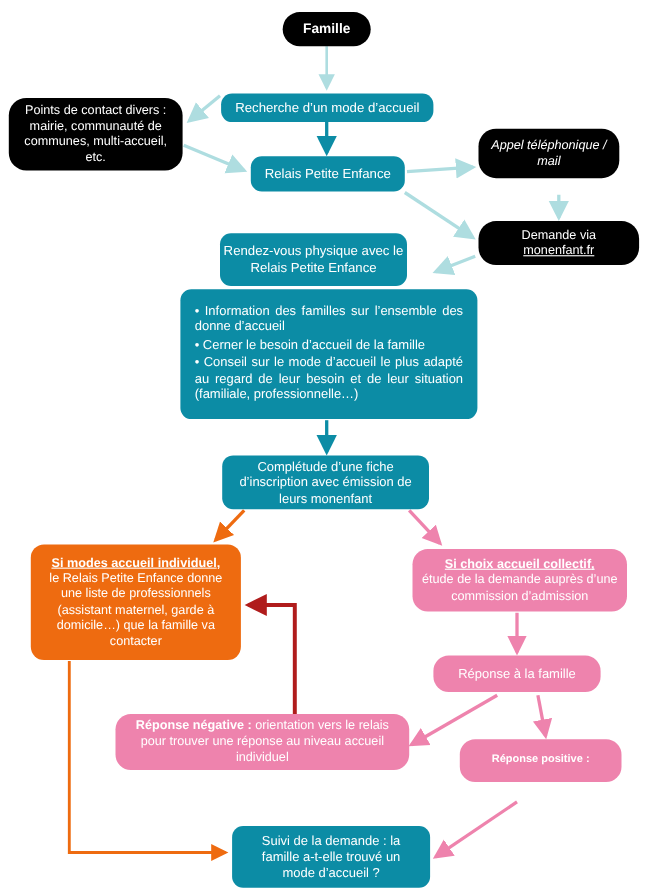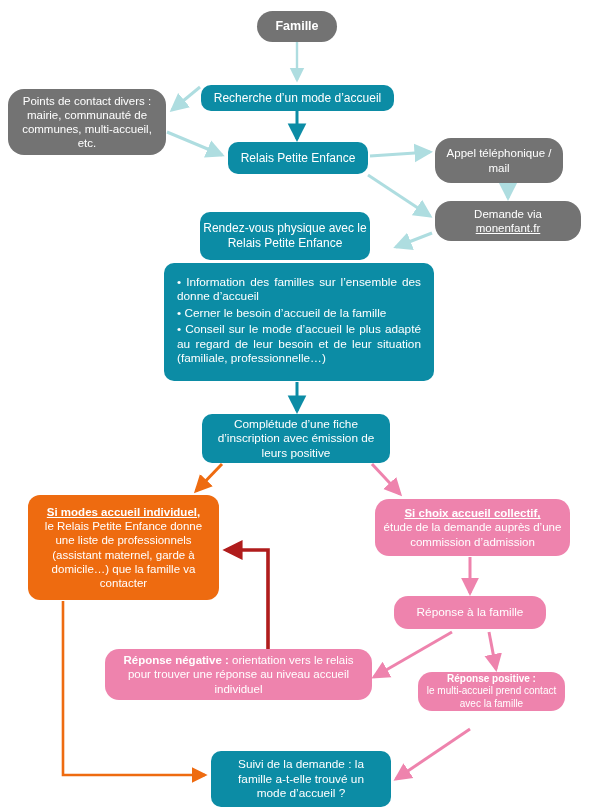--- a/index.html
+++ b/index.html
@@ -28,21 +28,21 @@
     box-sizing: border-box;
     display: flex;
     align-items: center;
     justify-content: center;
     text-align: center;
     color: #ffffff;
     line-height: 1.22;
     z-index: 2;
   }
   .node .txt { display: block; width: 100%; }
-  .lightblue { background: #737373; border-radius: 16px; }
+  .lightblue { background: #000000; border-radius: 16px; }
   .teal      { background: #0c8ca5; border-radius: 10px; }
   .orange    { background: #ee6b10; border-radius: 12px; }
   .pink      { background: #ee83ad; border-radius: 14px; justify-content: center; }
 
   .bold   { font-weight: bold; }
   .uline  { text-decoration: underline; margin-top: 28px; }
 
   
   .bullets {
     display: block;
@@ -126,21 +126,21 @@
   </div>
 
   <div class="node teal" style="left:201px; top:85px; width:193px; height:26px; font-size:12px;">
     <span class="txt">Recherche d’un mode d’accueil</span>
   </div>
 
   <div class="node teal" style="left:228px; top:142px; width:140px; height:32px; font-size:12px;">
     <span class="txt">Relais Petite Enfance</span>
   </div>
 
-  <div class="node lightblue" style="left:435px; top:138px; width:128px; height:45px; font-size:11.5px; padding:0 8px;">
+  <div class="node lightblue" style="left:435px; top:117px; width:128px; height:45px; font-size:11.5px; padding:0 8px;font-style:italic;">
     <span class="txt">Appel téléphonique / mail</span>
   </div>
 
   <div class="node lightblue" style="left:435px; top:201px; width:146px; height:40px; font-size:11.5px; padding:0 8px;">
     <span class="txt">
       <span>Demande via </span><br>
       <span class="uline">monenfant.fr</span>
     </span>
   </div>
 
@@ -154,21 +154,21 @@
   <div class="node teal bullets" style="left:164px; top:263px; width:270px; height:118px; font-size:11.8px;">
     <p>• Information des familles sur l’ensemble des donne d’accueil</p>
     <p>• Cerner le besoin d’accueil de la famille</p>
     <p>• Conseil sur le mode d’accueil le plus adapté au regard de leur besoin et de leur situation (familiale, professionnelle…)</p>
   </div>
 
   <div class="node teal" style="left:202px; top:414px; width:188px; height:49px; font-size:11.8px; padding:1px 8px;">
     <span class="txt">
       <span>Complétude d’une fiche</span><br>
       <span>d’inscription avec émission de</span><br>
-      <span>leurs positive</span>
+      <span>leurs monenfant</span>
     </span>
   </div>
 
   <div class="node orange" style="left:28px; top:495px; width:191px; height:105px; font-size:11.5px; padding:0 7px;">
     <span class="txt">
       <span class="bold uline">Si modes accueil individuel</span><span class="bold">,</span><br>
       <span>le Relais Petite Enfance donne une liste de professionnels (assistant maternel, garde à domicile…) que la famille va contacter</span>
     </span>
   </div>
 
@@ -185,21 +185,20 @@
 
   <div class="node pink" style="left:105px; top:649px; width:267px; height:51px; font-size:11.5px; padding:0 8px;">
     <span class="txt">
       <span class="bold">Réponse négative :</span><span> orientation vers le relais pour trouver une réponse au niveau accueil individuel</span>
     </span>
   </div>
 
   <div class="node pink" style="left:418px; top:672px; width:147px; height:39px; font-size:10px; padding:0 6px;">
     <span class="txt">
       <span class="bold">Réponse positive :</span><br>
-      <span>le multi-accueil prend contact avec la famille</span>
     </span>
   </div>
 
   <div class="node teal" style="left:211px; top:751px; width:180px; height:56px; font-size:11.8px; padding:0 6px;">
     <span class="txt">
       <span>Suivi de la demande : la</span><br>
       <span>famille a-t-elle trouvé un</span><br>
       <span>mode d’accueil ?</span>
     </span>
   </div>

